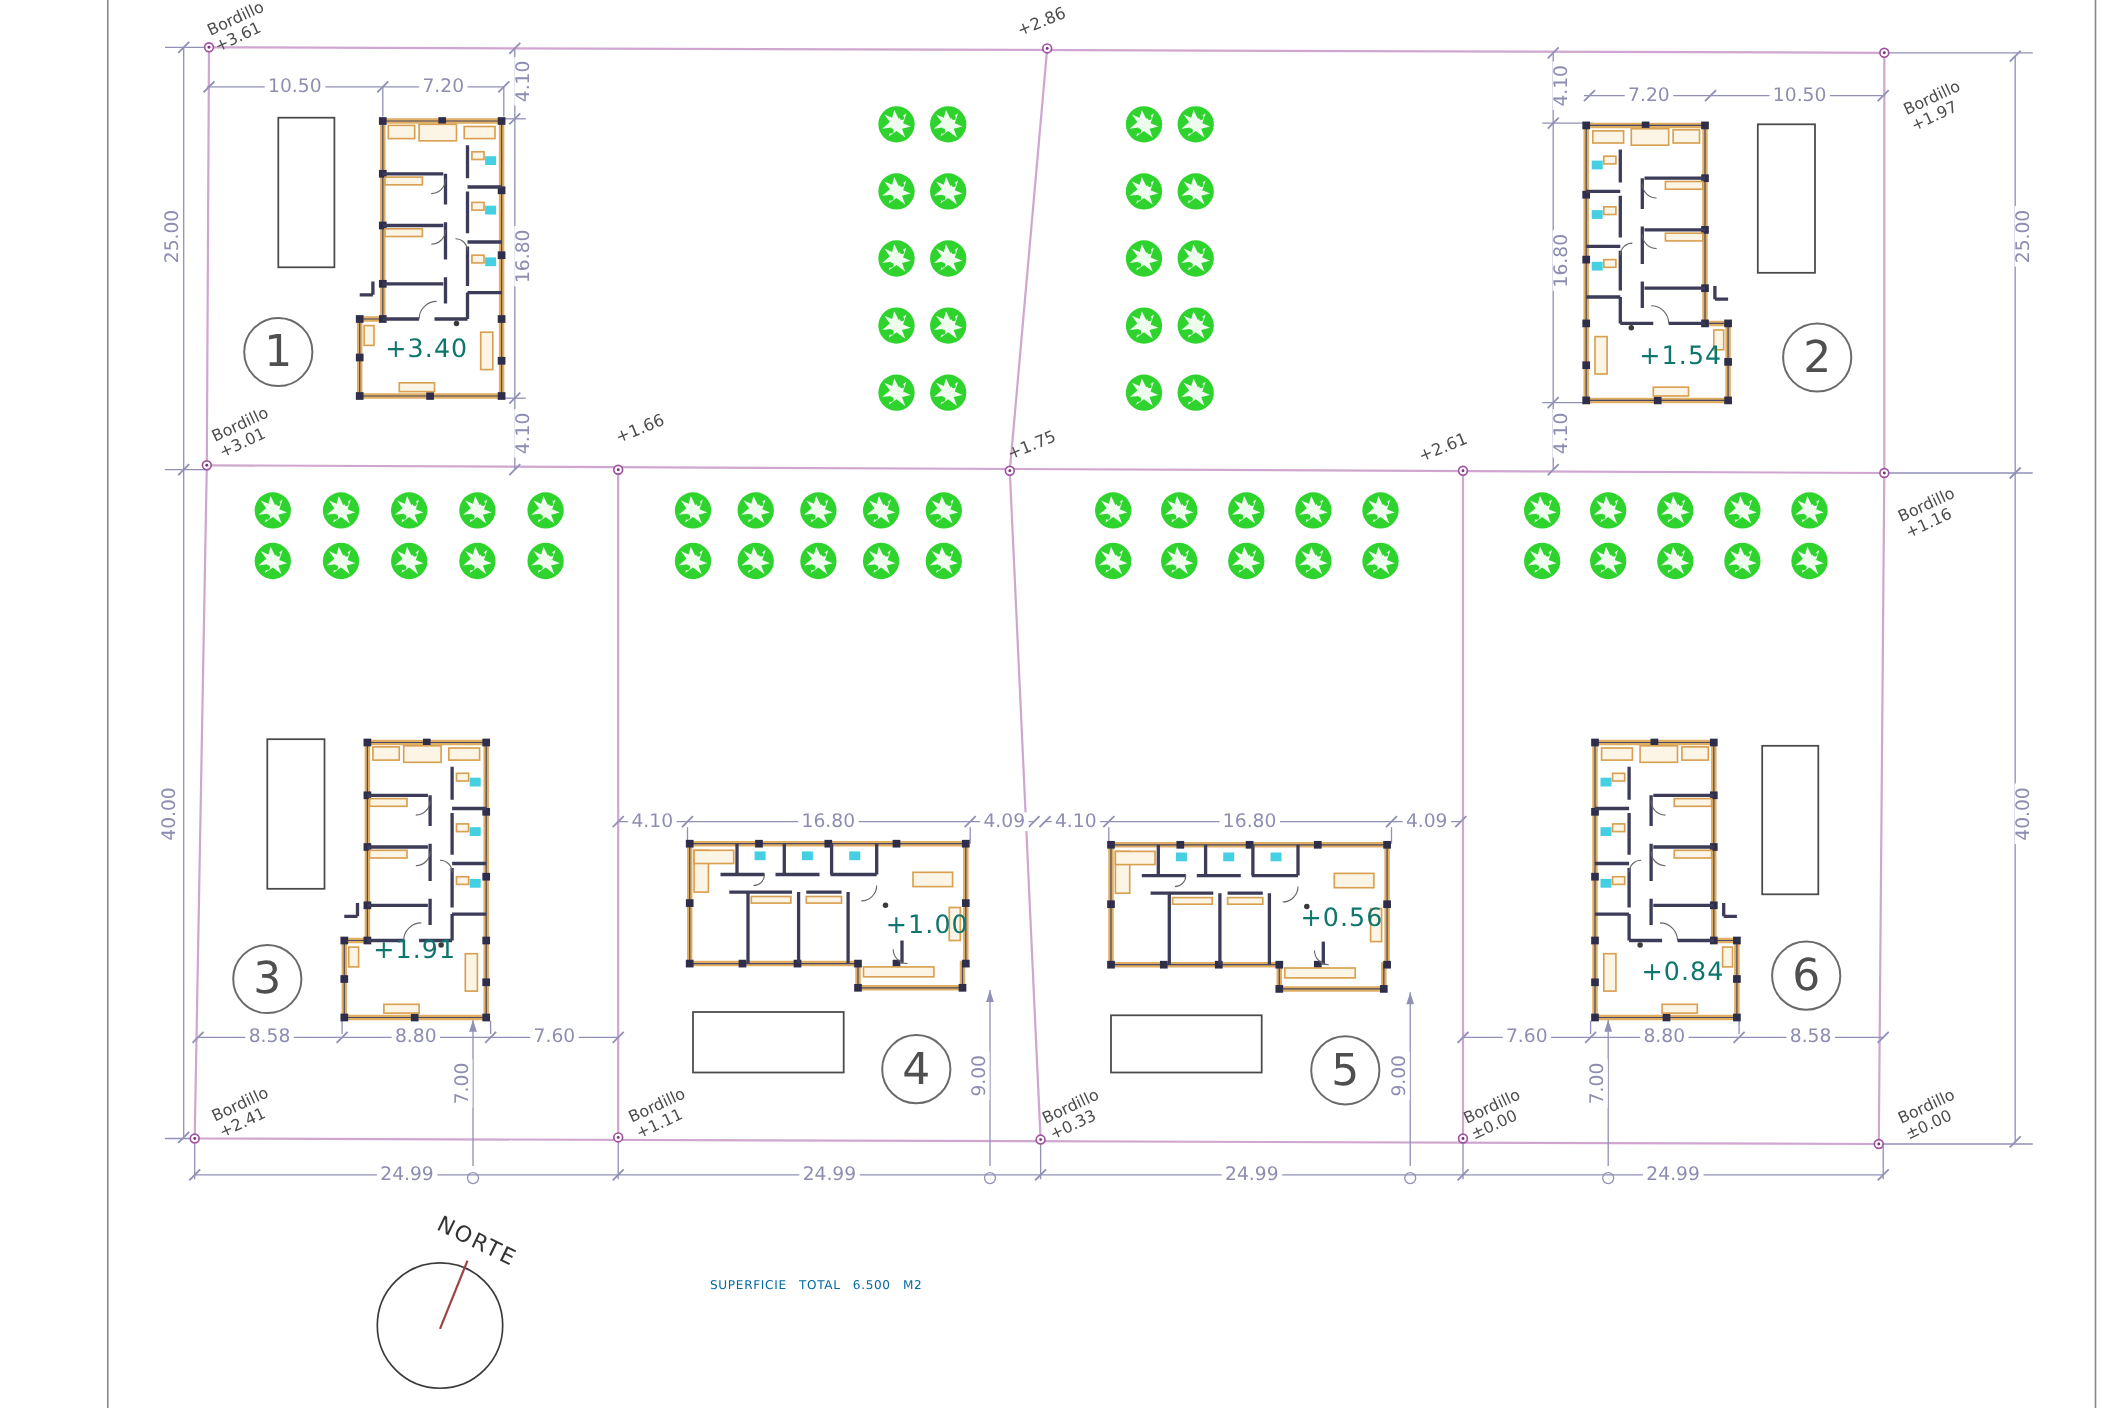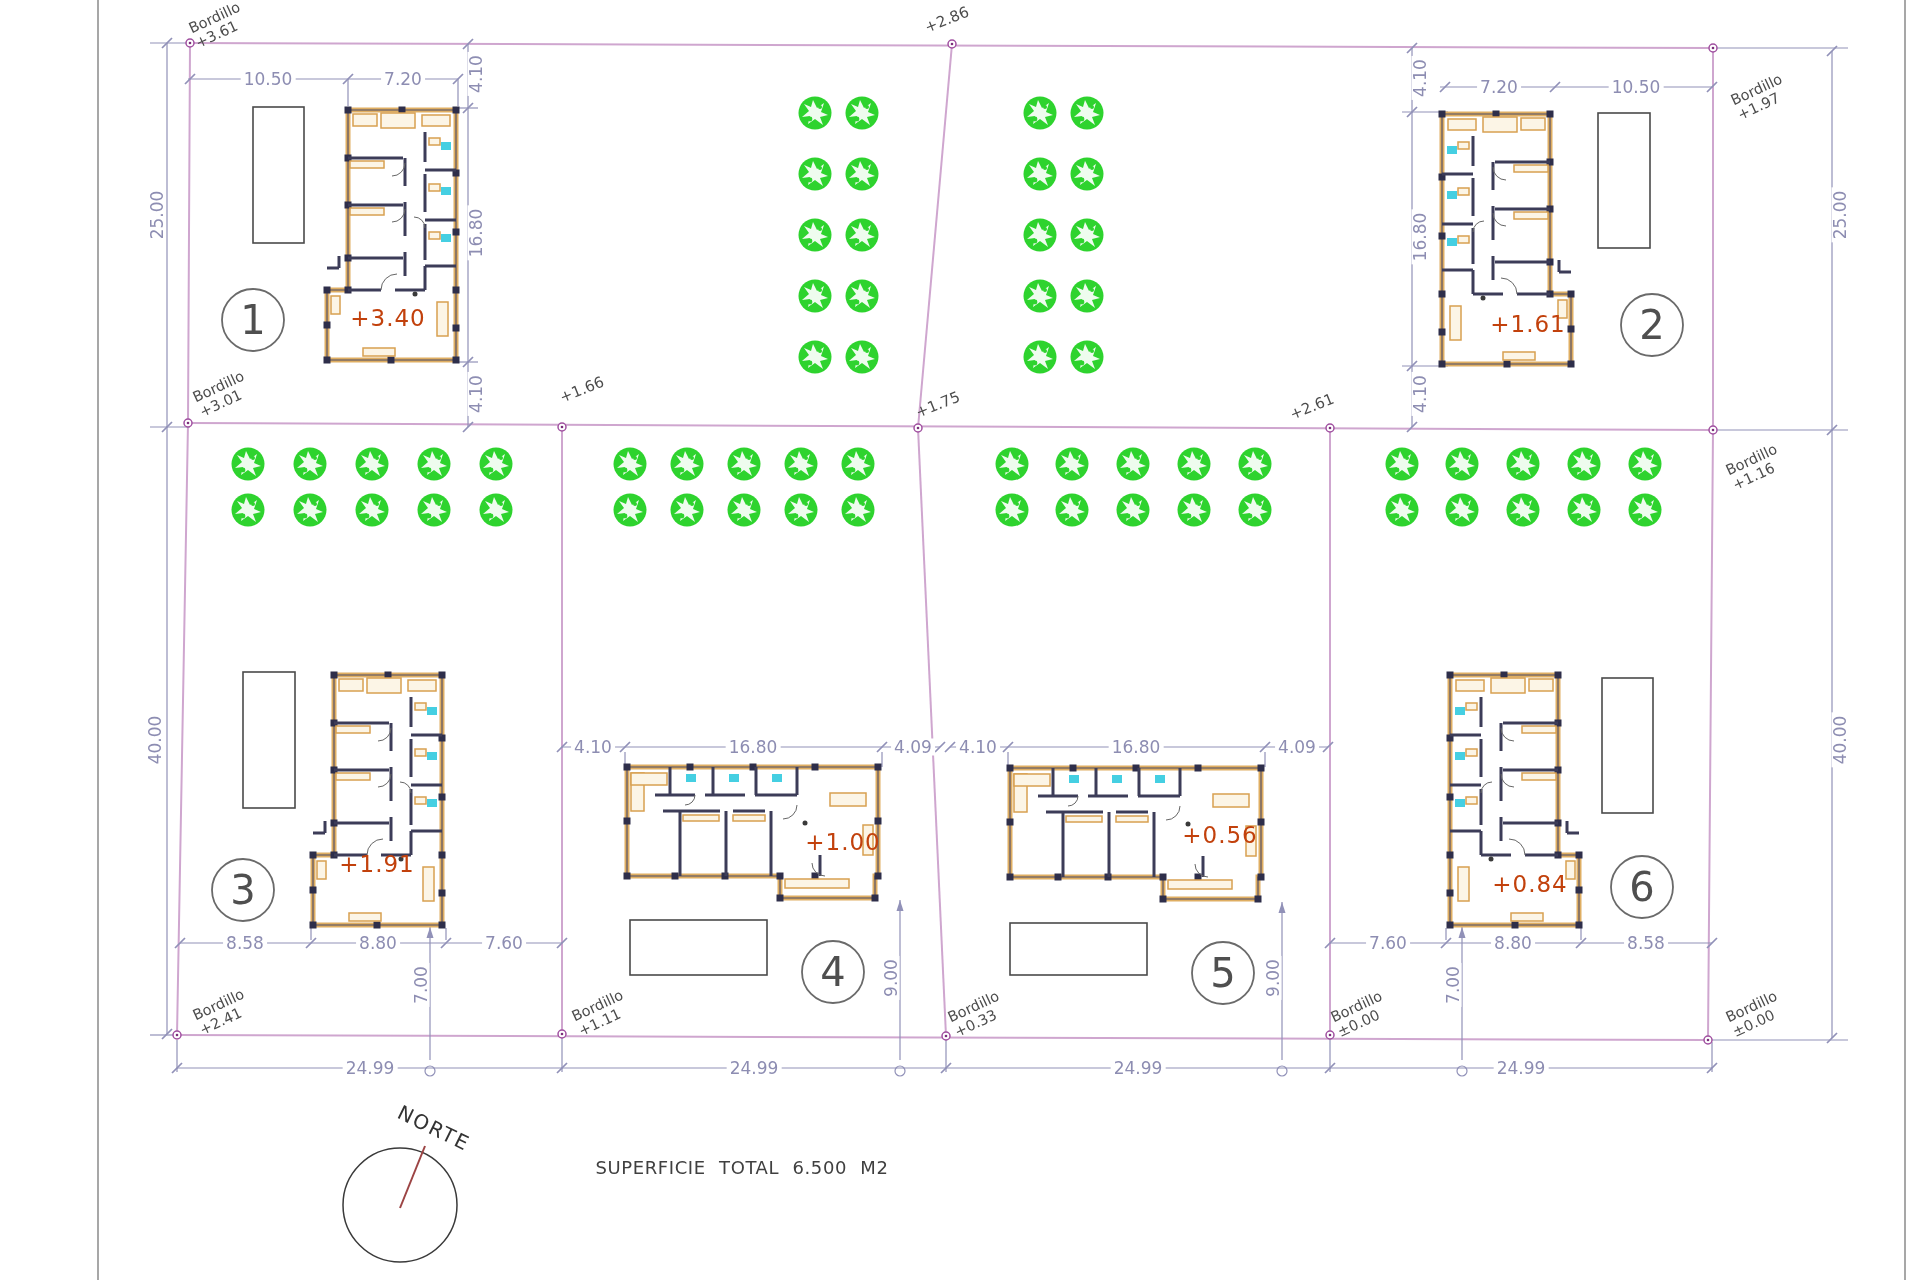--- a/index.html
+++ b/index.html
@@ -5,24 +5,24 @@
   html,body{margin:0;padding:0;background:#e8e8e8;}
   .sheet{position:relative;width:1920px;height:1280px;background:#ffffff;overflow:hidden;
          font-family:"DejaVu Sans",sans-serif;}
   svg.linework{position:absolute;left:0;top:0;}
   .lbl{position:absolute;white-space:nowrap;transform:translate(-50%,-50%);line-height:1;}
   .dim{color:#8d8db2;font-size:17px;background:#fff;padding:0 3px;}
   .dimv{transform:translate(-50%,-50%) rotate(-90deg);}
   .curb{color:#4c4c4c;font-size:14.5px;line-height:1.12;transform:translate(-50%,-50%) rotate(-25deg);}
   .curb span{display:block;}
   .street{color:#4c4c4c;font-size:15px;transform:translate(-50%,-50%) rotate(-22deg);background:transparent;}
-  .lvl{color:#c2410c;font-size:23px;letter-spacing:1px;}
+  .lvl{color:#0f766e;font-size:23px;letter-spacing:1px;}
   .pnum{color:#4f4f4f;font-size:40px;}
   .north{color:#333;font-size:20px;letter-spacing:2px;transform:translate(-50%,-50%) rotate(26deg);}
-  .sup{color:#404040;font-size:18px;letter-spacing:.6px;word-spacing:7px;}
+  .sup{color:#0369a1;font-size:11px;letter-spacing:.6px;word-spacing:7px;}
 </style>
 </head>
 <body>
 
 <div class="sheet">
 
   <svg class="linework" width="1920" height="1280" viewBox="0 0 1920 1280">
     <defs>
       <g id="tree">
         <circle r="16.5" fill="#2ed32e"></circle>
@@ -423,21 +423,21 @@
     <span>Bordillo</span>
     <span>±0.00</span>
     </div>
 
   <div class="lbl street" style="left:947px;top:20px">+2.86</div>
   <div class="lbl street" style="left:582px;top:390px">+1.66</div>
   <div class="lbl street" style="left:938px;top:405px">+1.75</div>
   <div class="lbl street" style="left:1312px;top:407px">+2.61</div>
 
   <div class="lbl lvl" style="left:388px;top:318px">+3.40</div>
-  <div class="lbl lvl" style="left:1528px;top:324px">+1.61</div>
+  <div class="lbl lvl" style="left:1528px;top:324px">+1.54</div>
   <div class="lbl lvl" style="left:377px;top:864px">+1.91</div>
   <div class="lbl lvl" style="left:843px;top:842px">+1.00</div>
   <div class="lbl lvl" style="left:1220px;top:835px">+0.56</div>
   <div class="lbl lvl" style="left:1530px;top:884px">+0.84</div>
 
   <div class="lbl pnum" style="left:253px;top:320px">1</div>
   <div class="lbl pnum" style="left:1652px;top:325px">2</div>
   <div class="lbl pnum" style="left:243px;top:890px">3</div>
   <div class="lbl pnum" style="left:833px;top:972px">4</div>
   <div class="lbl pnum" style="left:1223px;top:973px">5</div>

